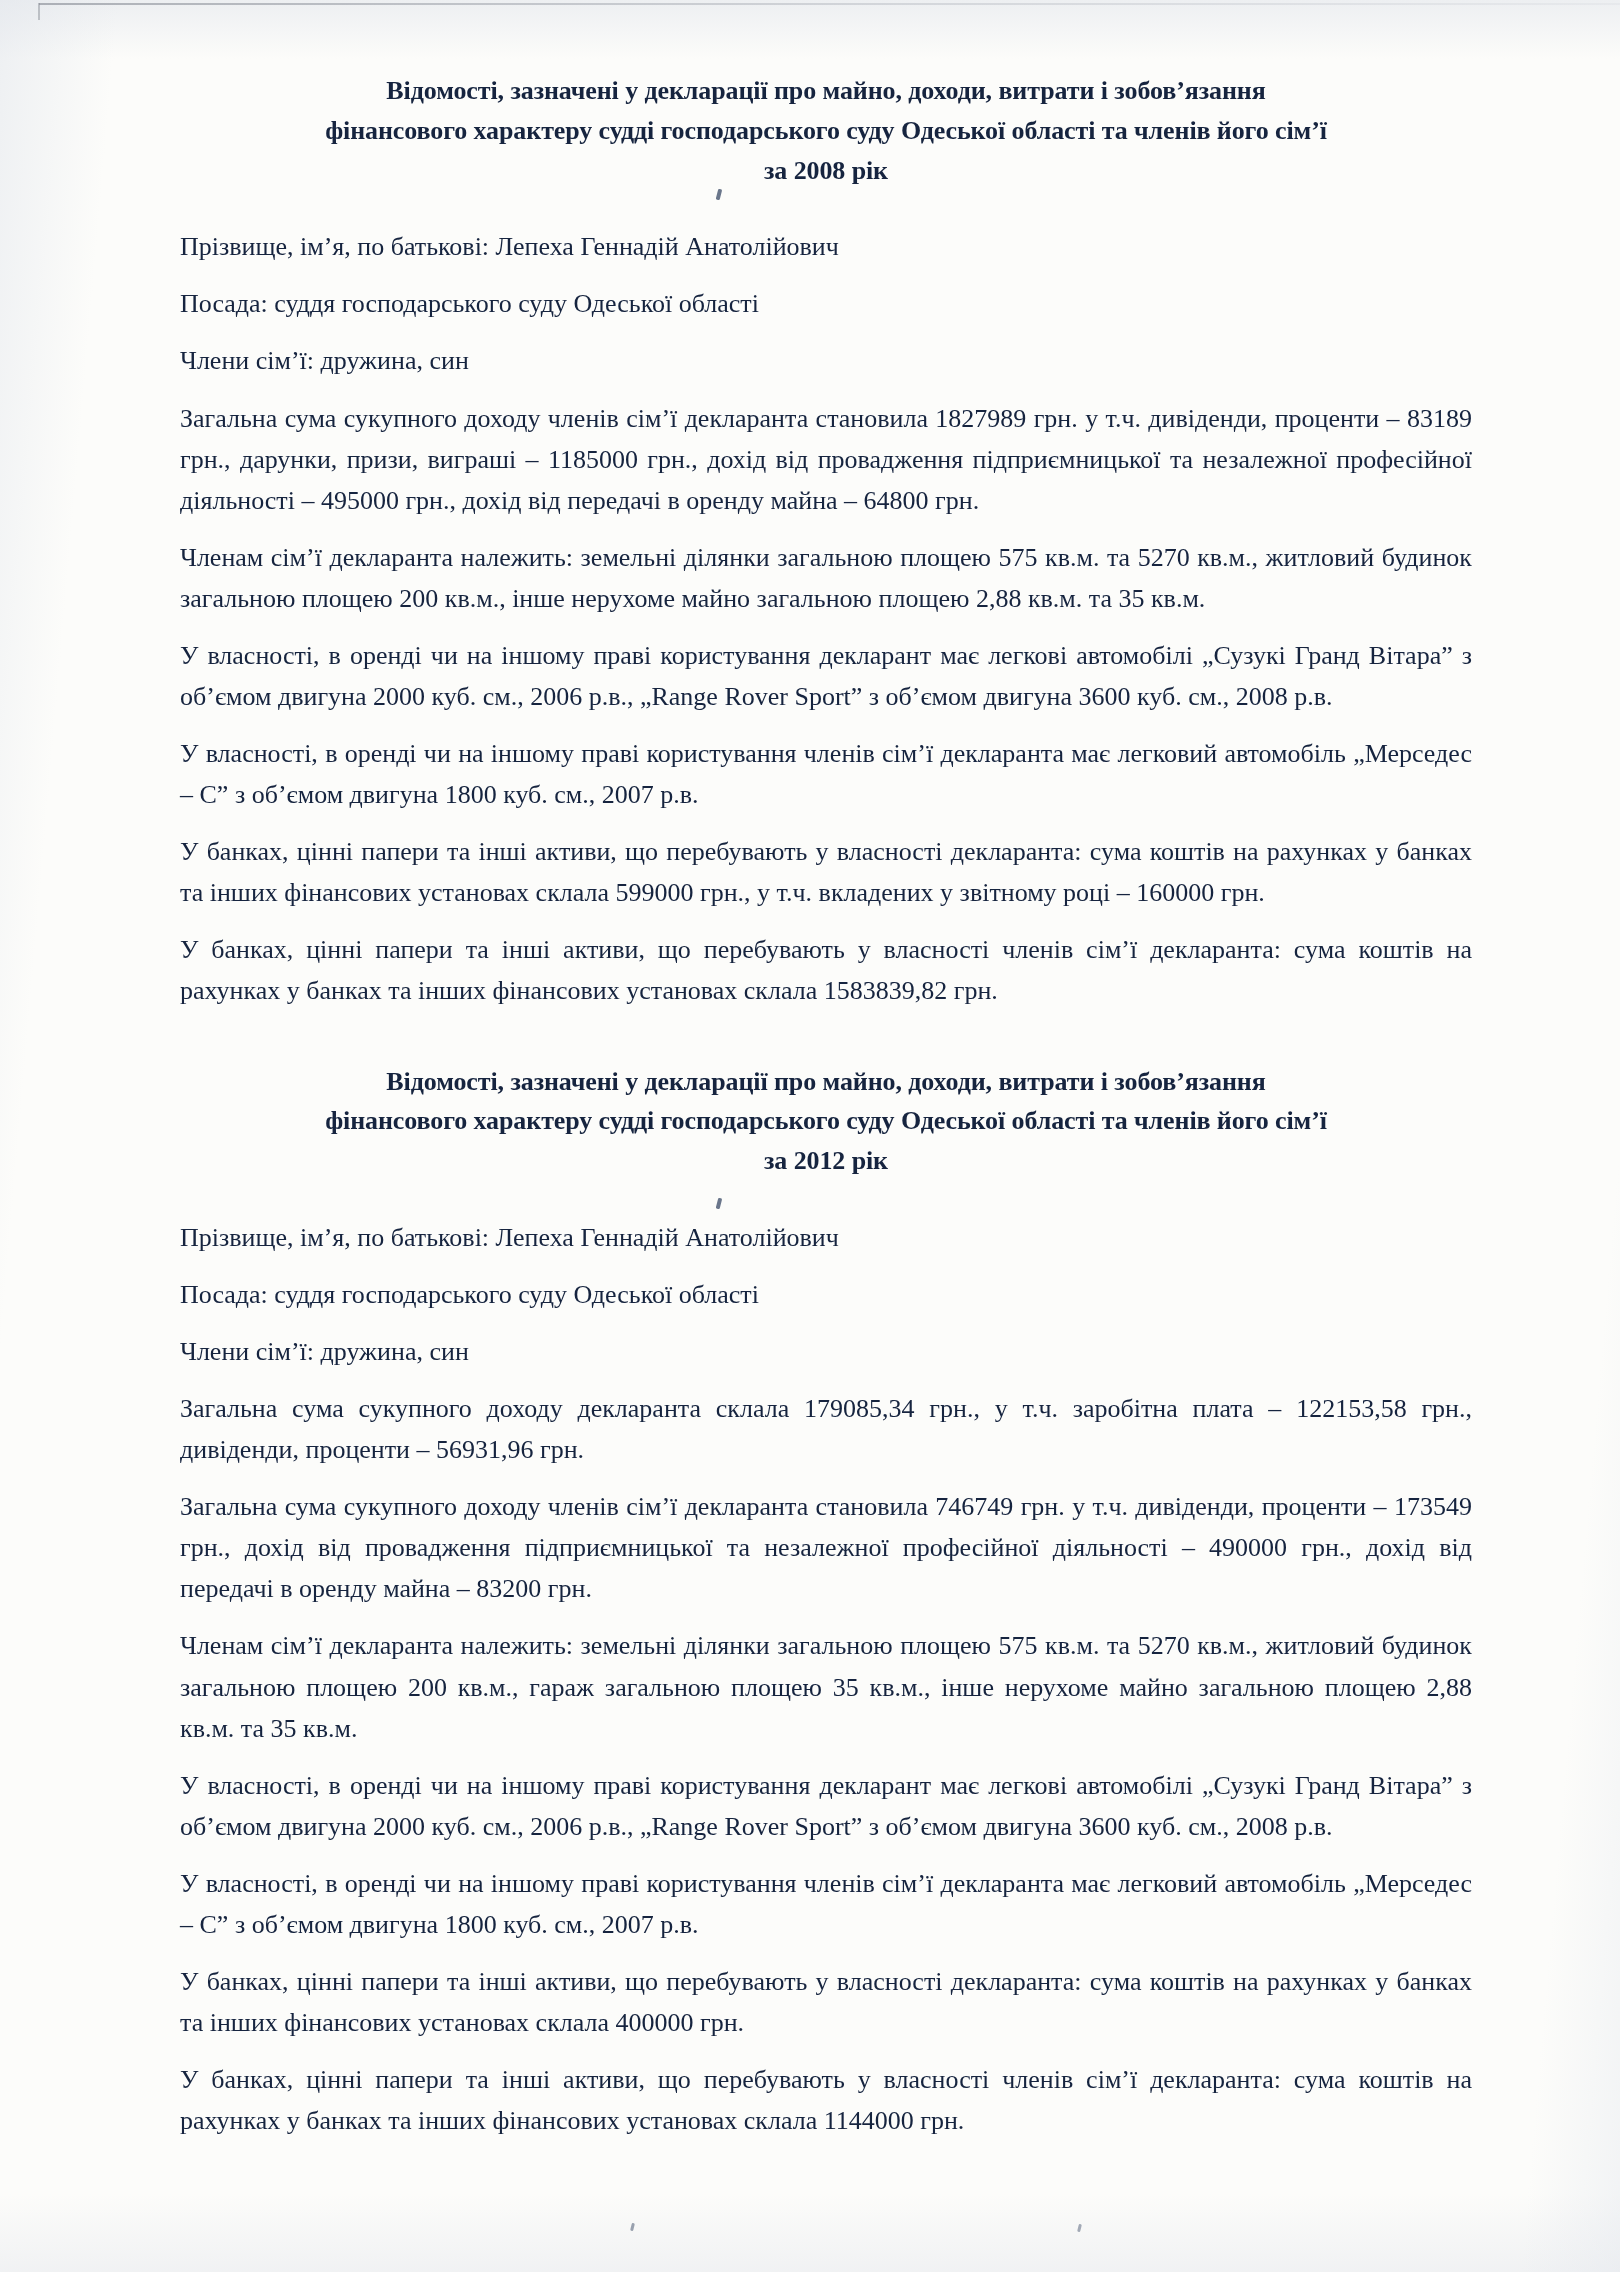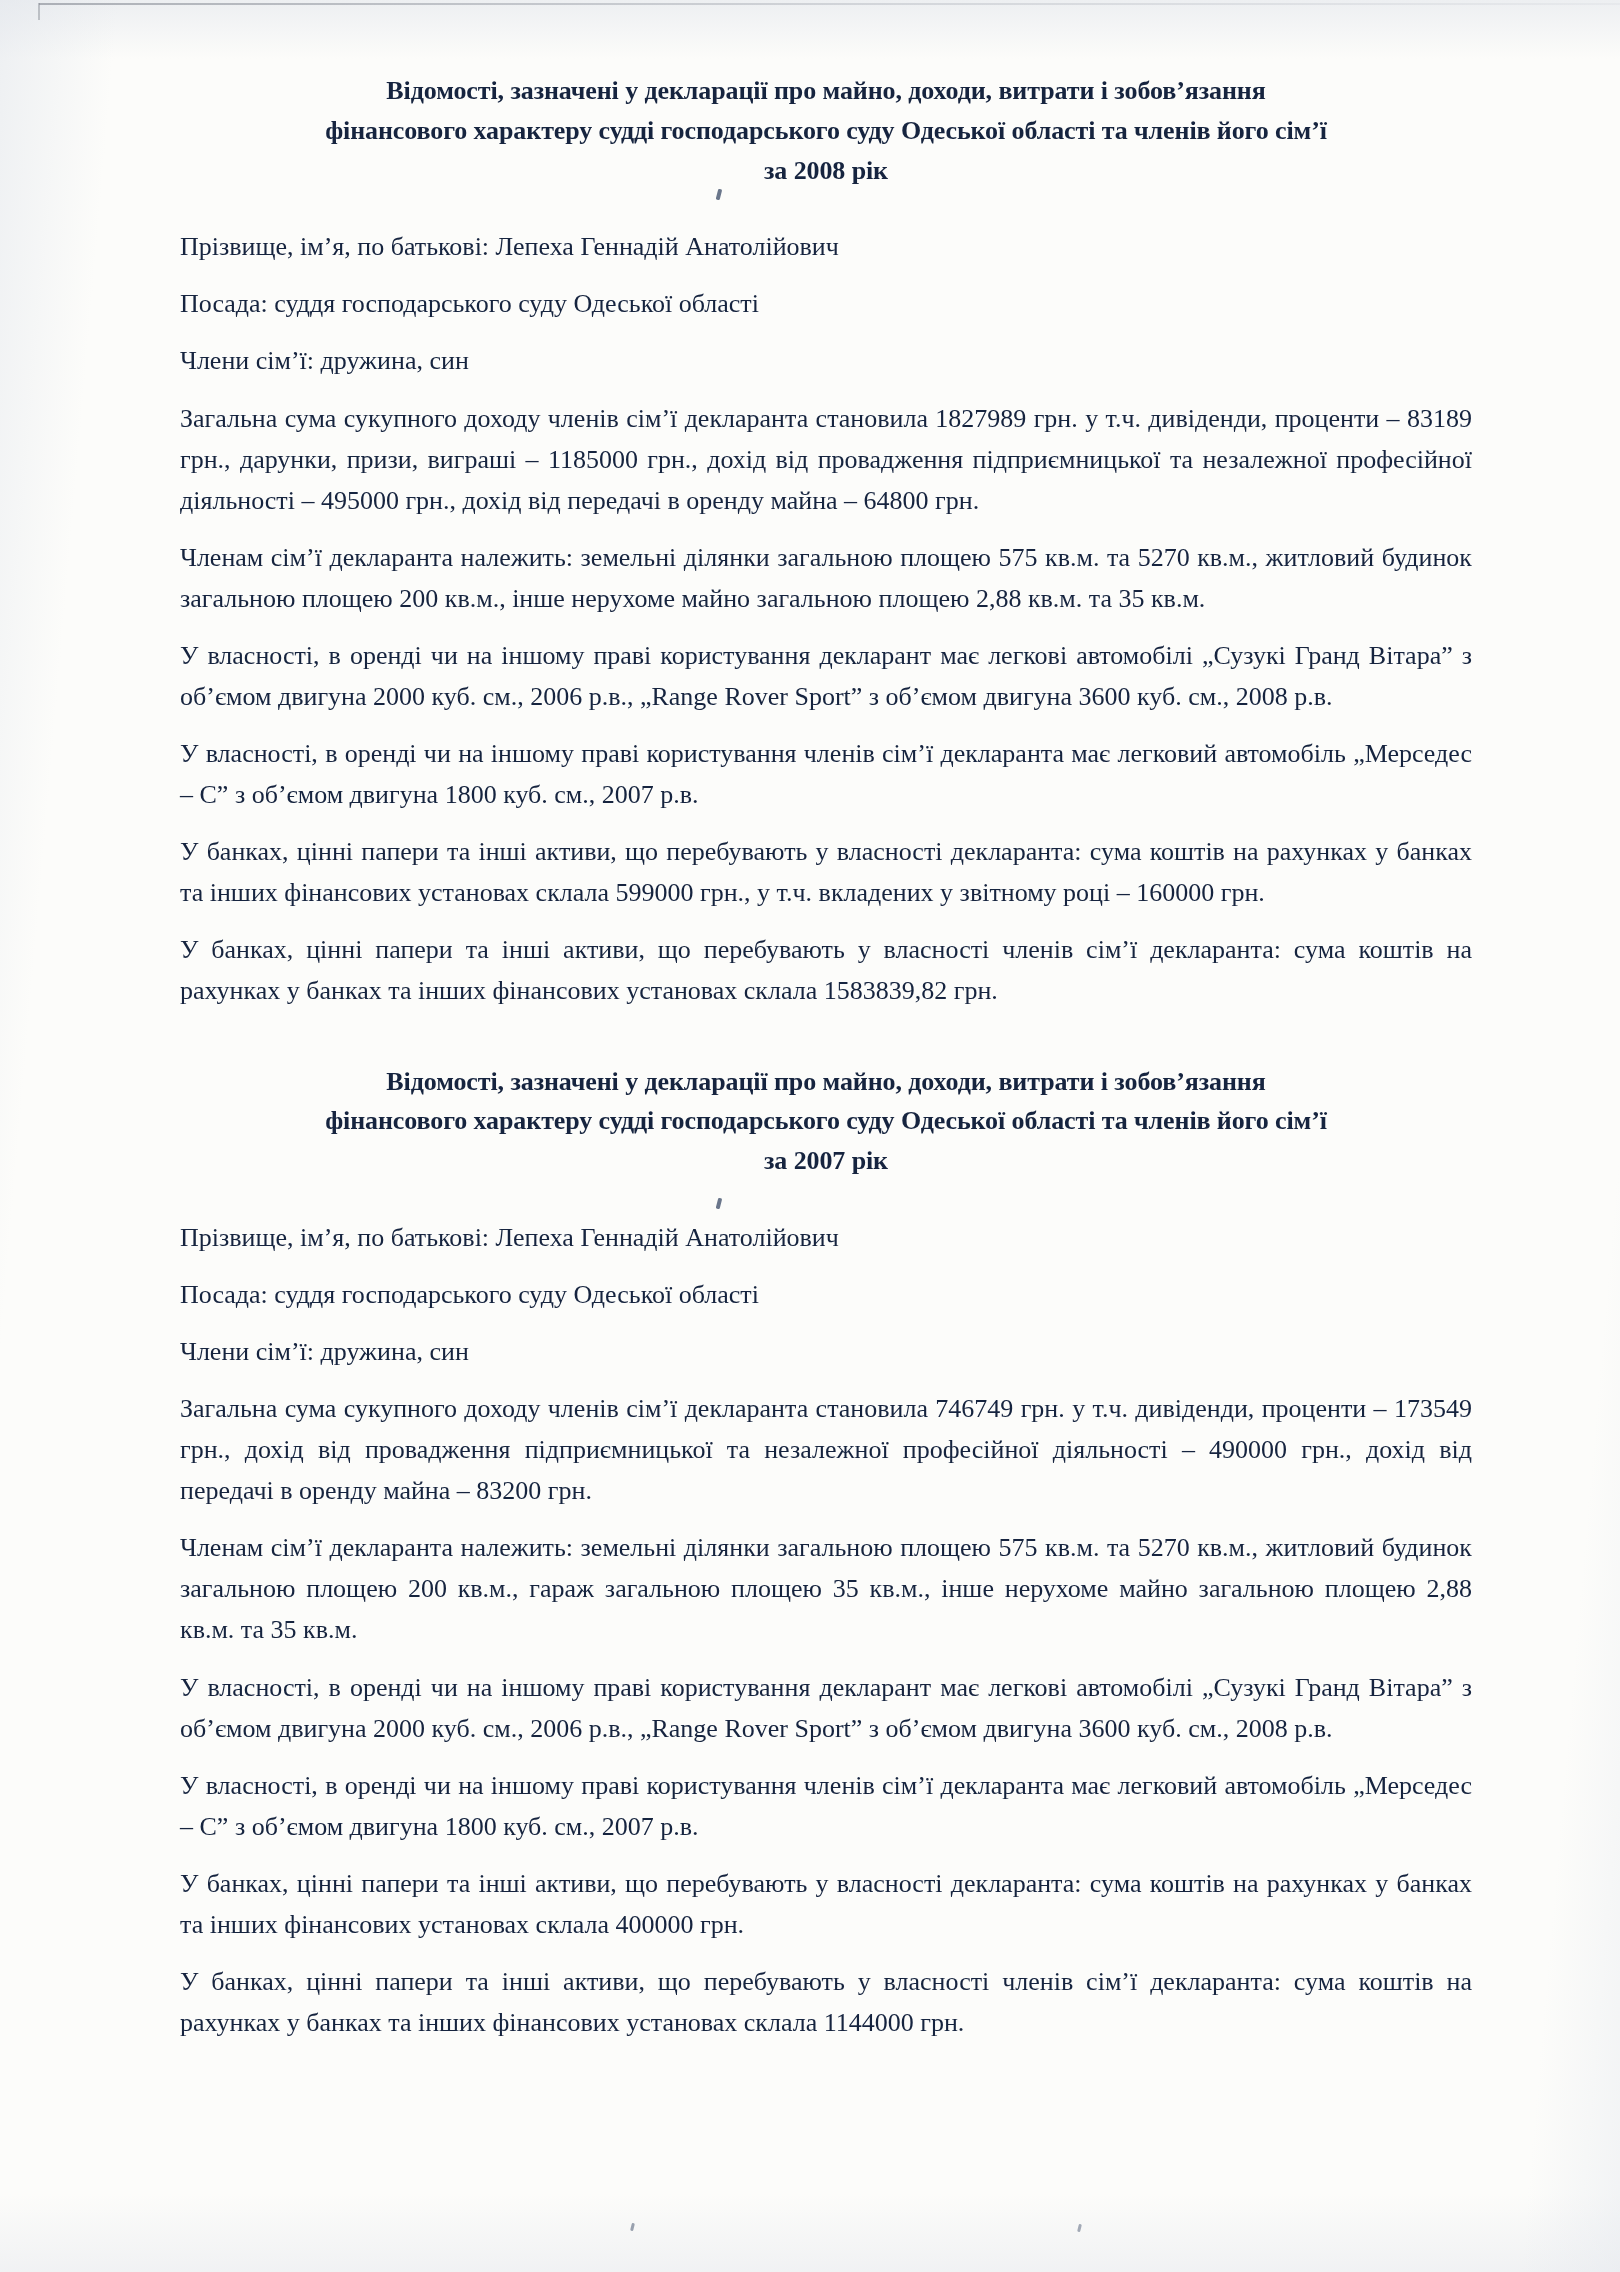--- a/index.html
+++ b/index.html
@@ -141,29 +141,30 @@
       <p class="para">У банках, цінні папери та інші активи, що перебувають у власності членів сім’ї декларанта: сума коштів на рахунках у банках та інших фінансових установах склала 1583839,82 грн.</p>
     </div>
 
     <div class="gap-lg"></div>
 
     <div>
 
       <h1 class="doc-title">
         <span class="tline narrow1">Відомості, зазначені у декларації про майно, доходи, витрати і зобов’язання</span>
         <span class="tline narrow2">фінансового характеру судді господарського суду Одеської області та членів його сім’ї</span>
-        <span class="tline">за 2007 рік</span>
+        <span class="tline">за 2012 рік</span>
       </h1>
 
       <div class="gap-md"></div>
 
       <p class="para plain">Прізвище, ім’я, по батькові: Лепеха Геннадій Анатолійович</p>
       <p class="para plain">Посада: суддя господарського суду Одеської області</p>
       <p class="para plain">Члени сім’ї: дружина, син</p>
 
+      <p class="para">Загальна сума сукупного доходу декларанта склала 179085,34 грн., у  т.ч. заробітна плата – 122153,58 грн., дивіденди, проценти – 56931,96 грн.</p>
       <p class="para">Загальна сума сукупного доходу членів сім’ї декларанта становила 746749 грн. у  т.ч. дивіденди, проценти – 173549 грн., дохід від провадження підприємницької та незалежної професійної діяльності – 490000 грн., дохід від передачі в оренду майна – 83200 грн.</p>
       <p class="para">Членам сім’ї декларанта належить: земельні ділянки загальною площею 575 кв.м. та 5270 кв.м., житловий будинок загальною площею 200 кв.м., гараж загальною площею 35 кв.м., інше нерухоме майно загальною площею 2,88 кв.м. та 35 кв.м.</p>
       <p class="para">У власності, в оренді чи на іншому праві користування декларант має легкові автомобілі „Сузукі Гранд Вітара” з об’ємом двигуна 2000 куб. см., 2006 р.в.,  „Range Rover Sport” з об’ємом двигуна 3600 куб. см., 2008 р.в.</p>
       <p class="para">У власності, в оренді чи на іншому праві користування членів сім’ї декларанта має легковий автомобіль „Мерседес – С” з об’ємом двигуна 1800 куб. см., 2007 р.в.</p>
       <p class="para">У банках, цінні папери та інші активи, що перебувають у власності декларанта: сума коштів на рахунках у банках та інших фінансових установах склала 400000 грн.</p>
       <p class="para">У банках, цінні папери та інші активи, що перебувають у власності членів сім’ї декларанта: сума коштів на рахунках у банках та інших фінансових установах склала 1144000 грн.</p>
     </div>
 
   </div>
 </div>

